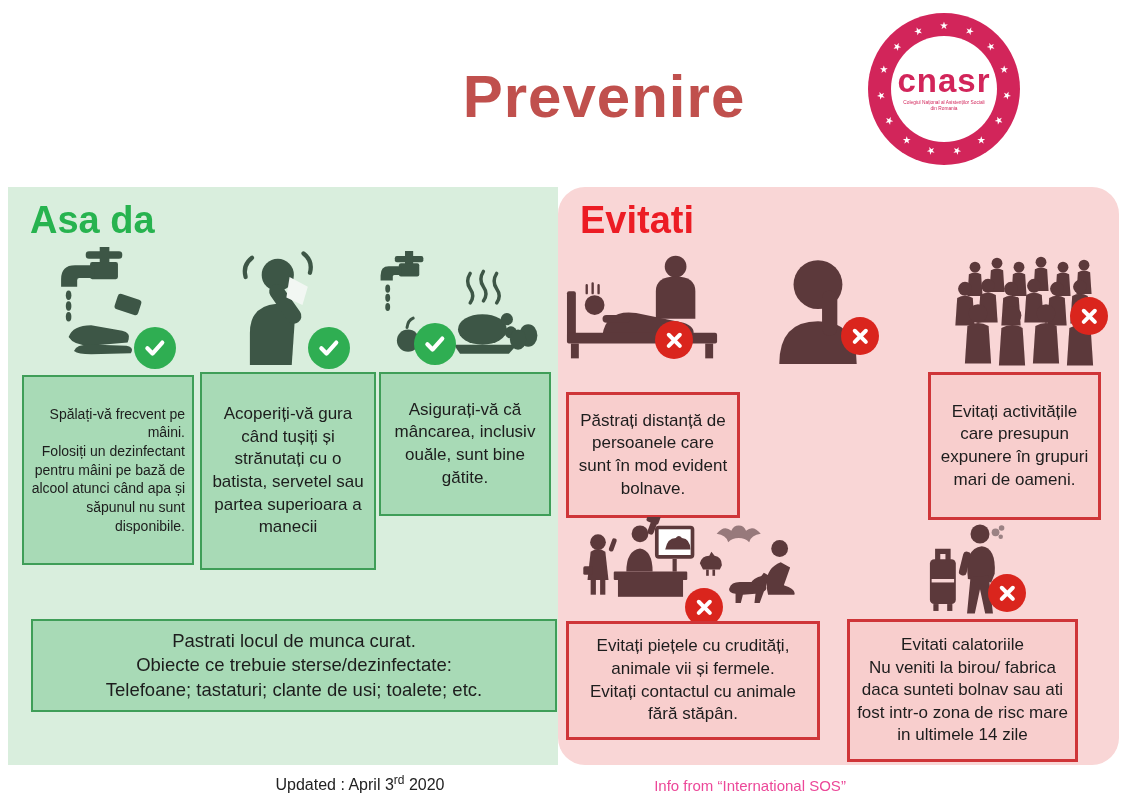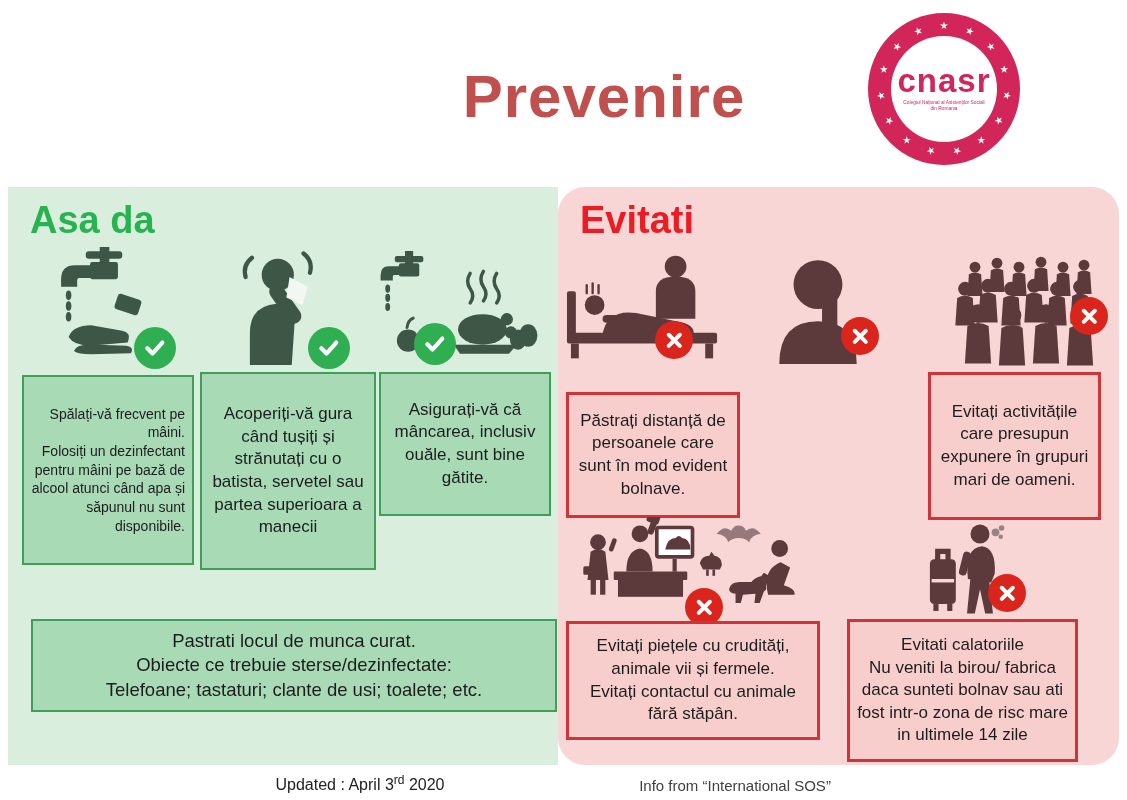--- a/index.html
+++ b/index.html
@@ -33,21 +33,21 @@
   
   .icon{position:absolute;}
   .icon svg{width:100%;height:100%;display:block;}
   .badge{position:absolute;border-radius:50%;display:flex;align-items:center;justify-content:center;}
   .badge.check{width:42px;height:42px;background:#2fae52;}
   .badge.cross{width:38px;height:38px;background:#da251d;}
   .badge svg{width:70%;height:70%;}
 
   
   .footer-updated{position:absolute;left:255px;top:773px;width:210px;text-align:center;font-size:16px;color:#222;}
-  .footer-source{position:absolute;left:615px;top:777px;width:240px;text-align:center;font-size:15px;color:#404040;}
+  .footer-source{position:absolute;left:630px;top:777px;width:240px;text-align:center;font-size:15px;color:#ec4899;}
   sup{font-size:12px;}
 </style>
 </head>
 <body>
 
 <div class="page">
 
   <div class="title">Prevenire</div>
 
   <div class="logo">

